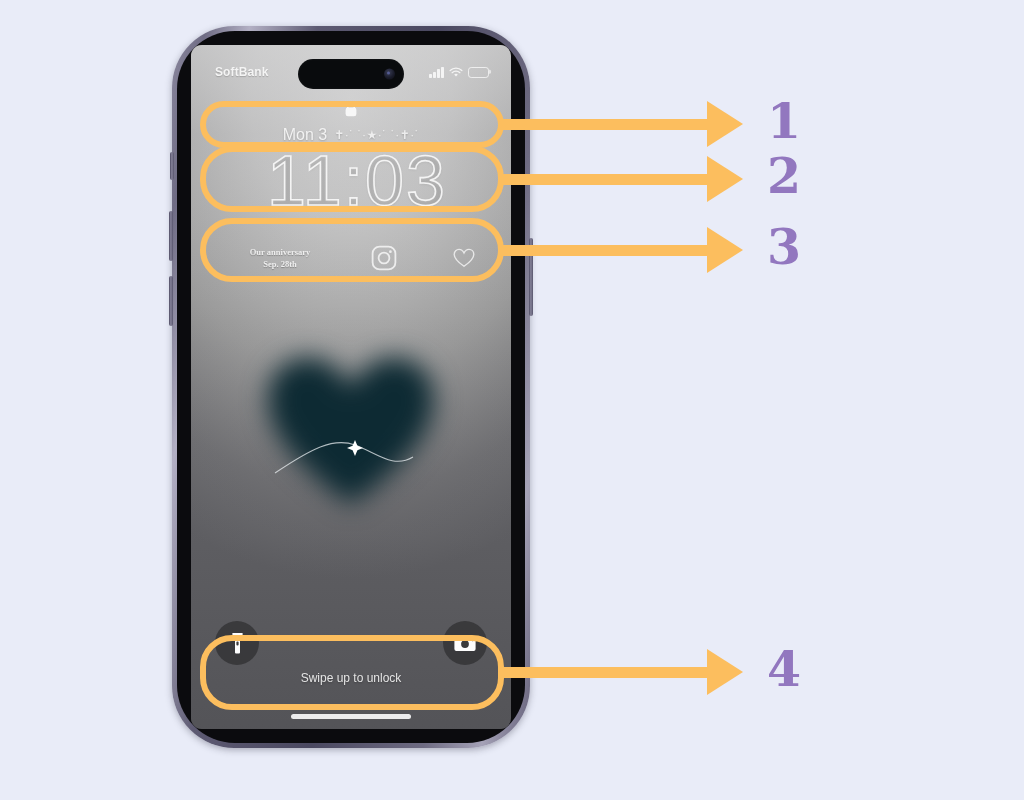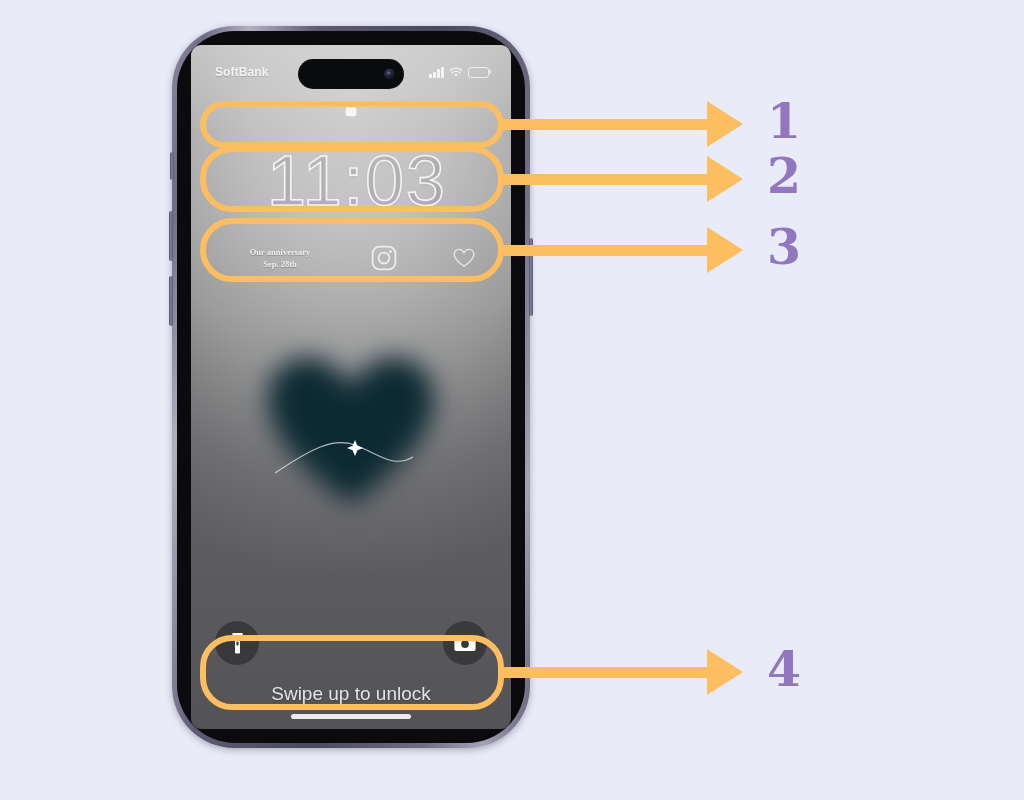--- a/index.html
+++ b/index.html
@@ -230,24 +230,23 @@
     border-radius: 50%;
     background: rgba(38,38,40,.62);
     display: flex; align-items: center; justify-content: center;
   }
   #qa-flashlight { left: 24px; }
   #qa-camera { right: 24px; }
   #swipe-hint {
     position: absolute;
     left: 0; right: 0; top: 50px;
     text-align: center;
-    font-size: 19px;
+    font-size: 12px;
     color: #e4e4e4;
     text-shadow: 0 1px 2px rgba(0,0,0,.25);
-    margin-top: 12px;
   }
   #home-indicator {
     position: absolute;
     left: 50%; transform: translateX(-50%);
     bottom: -14px;
     width: 120px; height: 5px;
     border-radius: 3px;
     background: rgba(250,250,250,.92);
   }
 
@@ -351,20 +350,24 @@
               <span class="batt-fill"></span>
             </span>
           </div>
         </div>
 
         <svg id="lock-icon" viewBox="0 0 13 16">
           <path d="M3.3 7 V4.7 a3.2 3.2 0 0 1 6.4 0 V7" fill="none" stroke="#f7f7f7" stroke-width="1.6"></path>
           <rect x="1.1" y="6.6" width="10.8" height="8.6" rx="2.3" fill="#f7f7f7"></rect>
         </svg>
 
+        <div id="date-row">
+          <span>Mon 3</span>
+          <span id="date-deco">✝·˙ ˙·★·˙ ˙·✝·˙</span>
+        </div>
 
         <div id="clock">11:03</div>
 
         <div id="widget-row">
           <div id="widget-anniv">
             <div>Our anniversary</div>
             <div>Sep. 28th</div>
           </div>
           <svg id="widget-insta" viewBox="0 0 26 26">
             <rect x="1.6" y="1.6" width="22.8" height="22.8" rx="7" fill="none" stroke="#ededed" stroke-width="1.8"></rect>

